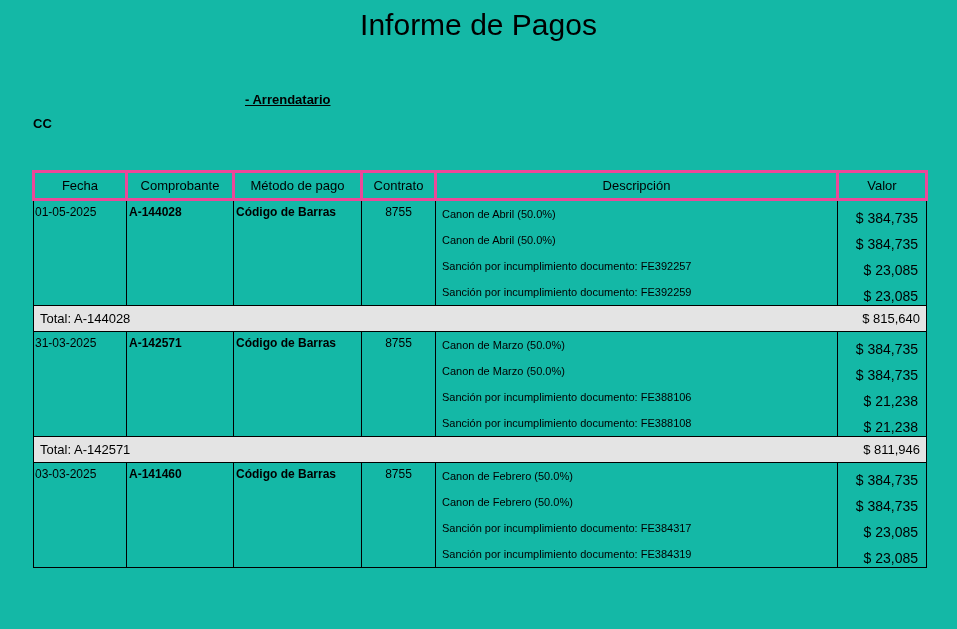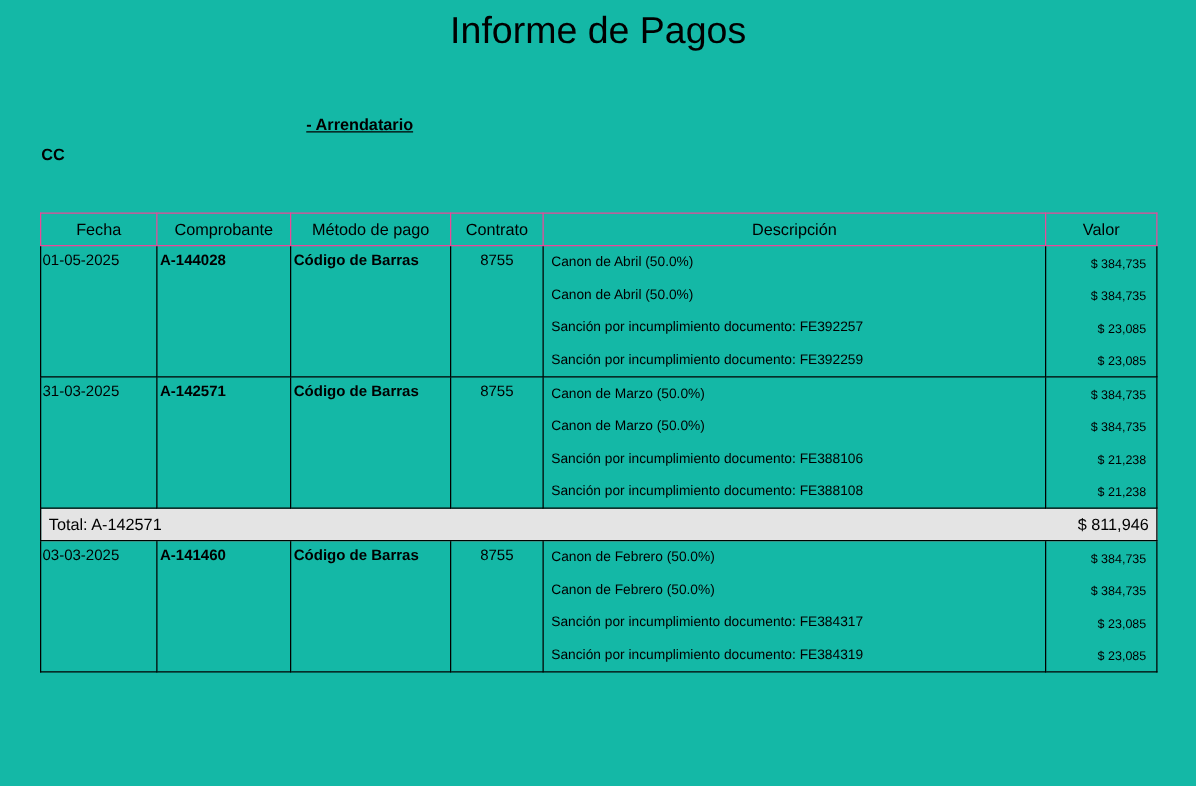--- a/index.html
+++ b/index.html
@@ -21,40 +21,40 @@
   }
   .cc {
     position:absolute; top:116px; left:33px;
     font-size:13px; font-weight:bold;
   }
   .table-wrap { position:absolute; top:170px; left:32px; }
   table.report {
     border-collapse:collapse; table-layout:fixed; width:893px;
   }
   table.report th {
-    border:1px solid #ec4899; font-weight:400; font-size:13px;
+    border:3px solid #ec4899; font-weight:400; font-size:13px;
     height:25px; padding:0 2px; text-align:center;
     overflow:hidden; white-space:nowrap;
   }
   table.report td { border:1px solid #000; }
   .group-row td {
     vertical-align:top; font-size:12px; padding:4px 2px 0 2px;
     overflow:hidden;
   }
   .cell-fecha { padding-left:1px !important;border-radius:13px; }
   .bold { font-weight:bold; }
   .center { text-align:center;margin-top:28px; }
   .multiline { padding:0 !important; }
   .desc-line {
     height:26px; box-sizing:border-box; padding:7px 4px 0 6px;
     font-size:11px; white-space:nowrap; overflow:hidden;
   }
   .valor-line {
     height:26px; box-sizing:border-box; padding:9px 8px 0 0;
-    font-size:10px; text-align:right; white-space:nowrap;
+    font-size:14px; text-align:right; white-space:nowrap;
   }
   .total-row td {
     background:#e4e4e4; height:25px; padding:0 6px; font-size:13px;
   }
   .total-flex {
     display:flex; justify-content:space-between; align-items:center;
     height:100%;
   }
   .total-general-row td {
     background:#e4e4e4; height:24px; padding:0 6px; font-size:13px;
@@ -103,20 +103,28 @@
             <div class="desc-line">Sanción por incumplimiento documento: FE392257</div>
             <div class="desc-line">Sanción por incumplimiento documento: FE392259</div>
           </td>
           <td class="multiline">
             <div class="valor-line">$ 384,735</div>
             <div class="valor-line">$ 384,735</div>
             <div class="valor-line">$ 23,085</div>
             <div class="valor-line">$ 23,085</div>
           </td>
         </tr>
+        <tr class="total-row">
+          <td colspan="6">
+            <div class="total-flex">
+              <span>Total: A-144028</span>
+              <span>$ 815,640</span>
+            </div>
+          </td>
+        </tr>
 
         <tr class="group-row">
           <td class="cell-fecha">31-03-2025</td>
           <td class="bold">A-142571</td>
           <td class="bold">Código de Barras</td>
           <td class="center">8755</td>
           <td class="multiline">
             <div class="desc-line">Canon de Marzo (50.0%)</div>
             <div class="desc-line">Canon de Marzo (50.0%)</div>
             <div class="desc-line">Sanción por incumplimiento documento: FE388106</div>

